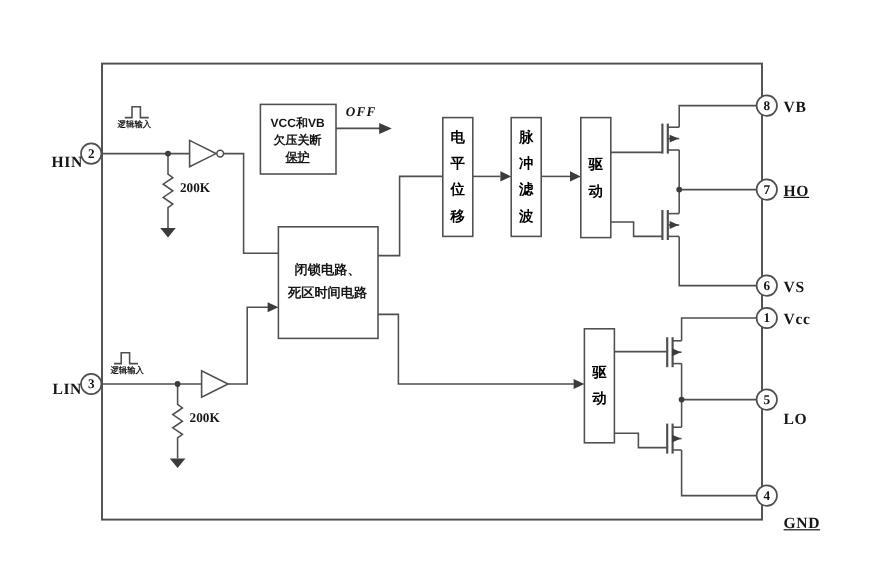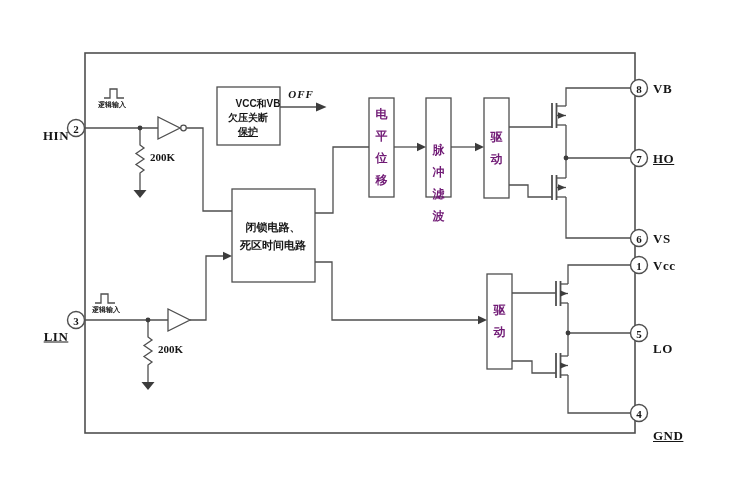--- a/index.html
+++ b/index.html
@@ -30,21 +30,21 @@
   .offlabel{font-size:11px;font-weight:bold;letter-spacing:1px;font-style:italic;}
   .vtext{
     position:absolute;
     width:16px;
     text-align:center;
     word-break:break-all;
     font-size:12px;
     line-height:22px;
     font-weight:bold;
     font-family:"Liberation Sans", sans-serif;
-    color:#701a75;
+    color:#000000;
   }
 </style>
 </head>
 <body>
 
 <div id="stage">
 
   <svg id="linework" width="731" height="487" viewBox="0 0 731 487">
 
     <rect x="85" y="53" width="550" height="380" fill="none" stroke="#4f4f4f" stroke-width="1.6"></rect>
@@ -179,39 +179,39 @@
       <circle cx="639" cy="158" r="8.5"></circle>
       <circle cx="639" cy="238" r="8.5"></circle>
       <circle cx="639" cy="265" r="8.5"></circle>
       <circle cx="639" cy="333" r="8.5"></circle>
       <circle cx="639" cy="413" r="8.5"></circle>
     </g>
   </svg>
 
   <div class="label pin-name ctr" style="left:56px;top:135px;">HIN</div>
   <div class="label pin-num ctr" style="left:76px;top:129px;">2</div>
-  <div class="label pin-name ctr" style="left:56px;top:336px;text-decoration:underline;">LIN</div>
+  <div class="label pin-name ctr" style="left:56px;top:324px;">LIN</div>
   <div class="label pin-num ctr" style="left:76px;top:321px;">3</div>
 
   <div class="label cn small-cn ctr" style="left:112px;top:104px;">逻辑输入</div>
   <div class="label cn small-cn ctr" style="left:106px;top:309px;">逻辑输入</div>
 
   <div class="label rlabel" style="left:150px;top:152px;">200K</div>
   <div class="label rlabel" style="left:158px;top:344px;">200K</div>
 
-  <div class="label cn uvlo-line ctr" style="left:248px;top:104px;margin-left:10px;">VCC和VB</div>
+  <div class="label cn uvlo-line ctr" style="left:248px;top:104px;">VCC和VB</div>
   <div class="label cn uvlo-line ctr" style="left:248px;top:118px;">欠压关断</div>
   <div class="label cn uvlo-line ctr" style="left:248px;top:132px;text-decoration:underline;">保护</div>
   <div class="label offlabel ctr" style="left:301px;top:94px;">OFF</div>
 
-  <div class="label cn blk-line ctr" style="left:273px;top:227px;">闭锁电路、</div>
+  <div class="label cn blk-line ctr" style="left:273px;top:227px;font-family:Liberation Mono, monospace;">闭锁电路、</div>
   <div class="label cn blk-line ctr" style="left:273px;top:245px;">死区时间电路</div>
 
   <div class="vtext" style="left:373.5px;top:103px;">电平位移</div>
-  <div class="vtext" style="left:430.5px;top:103px;margin-top:36px;">脉冲滤波</div>
+  <div class="vtext" style="left:430.5px;top:103px;">脉冲滤波</div>
   <div class="vtext" style="left:488.5px;top:126px;">驱动</div>
   <div class="vtext" style="left:491.5px;top:299px;">驱动</div>
 
   <div class="label pin-num ctr" style="left:639px;top:89px;">8</div>
   <div class="label pin-name" style="left:653px;top:82px;">VB</div>
   <div class="label pin-num ctr" style="left:639px;top:159px;">7</div>
   <div class="label pin-name" style="left:653px;top:152px;text-decoration:underline;">HO</div>
   <div class="label pin-num ctr" style="left:639px;top:239px;">6</div>
   <div class="label pin-name" style="left:653px;top:232px;">VS</div>
   <div class="label pin-num ctr" style="left:639px;top:266px;">1</div>

